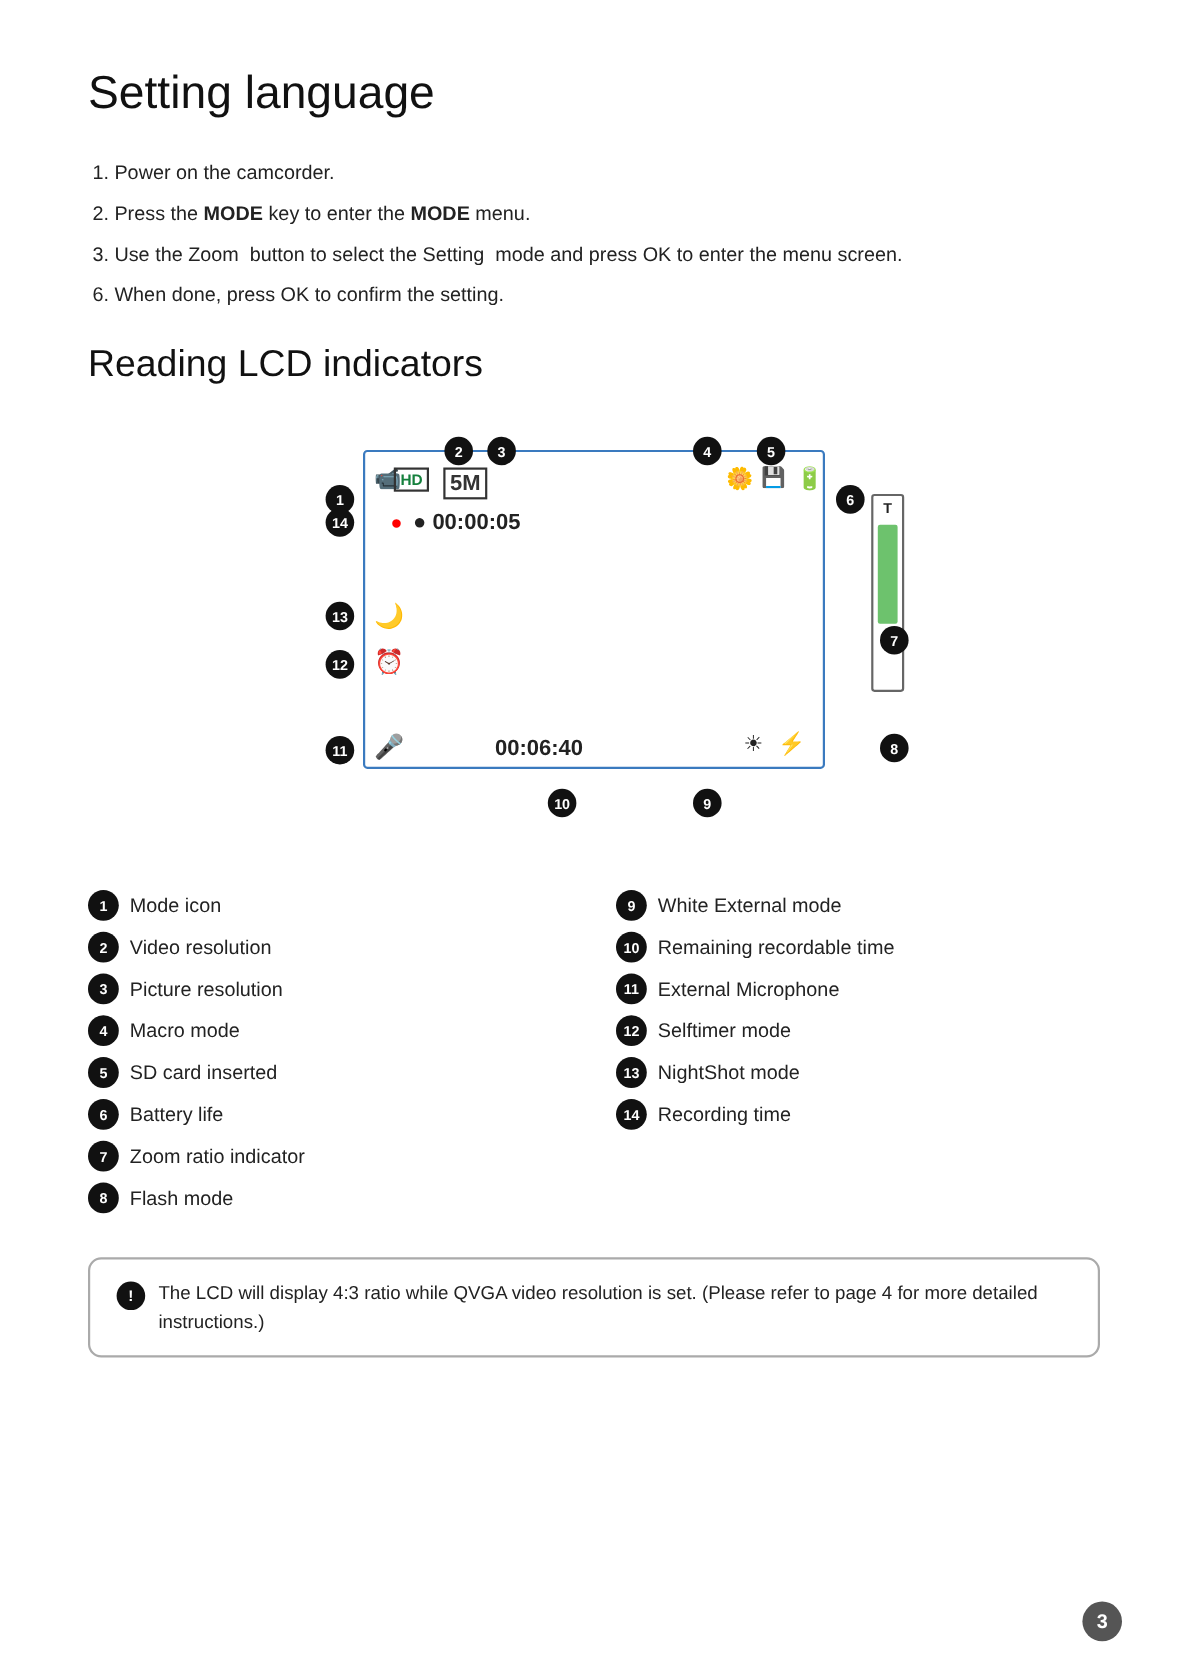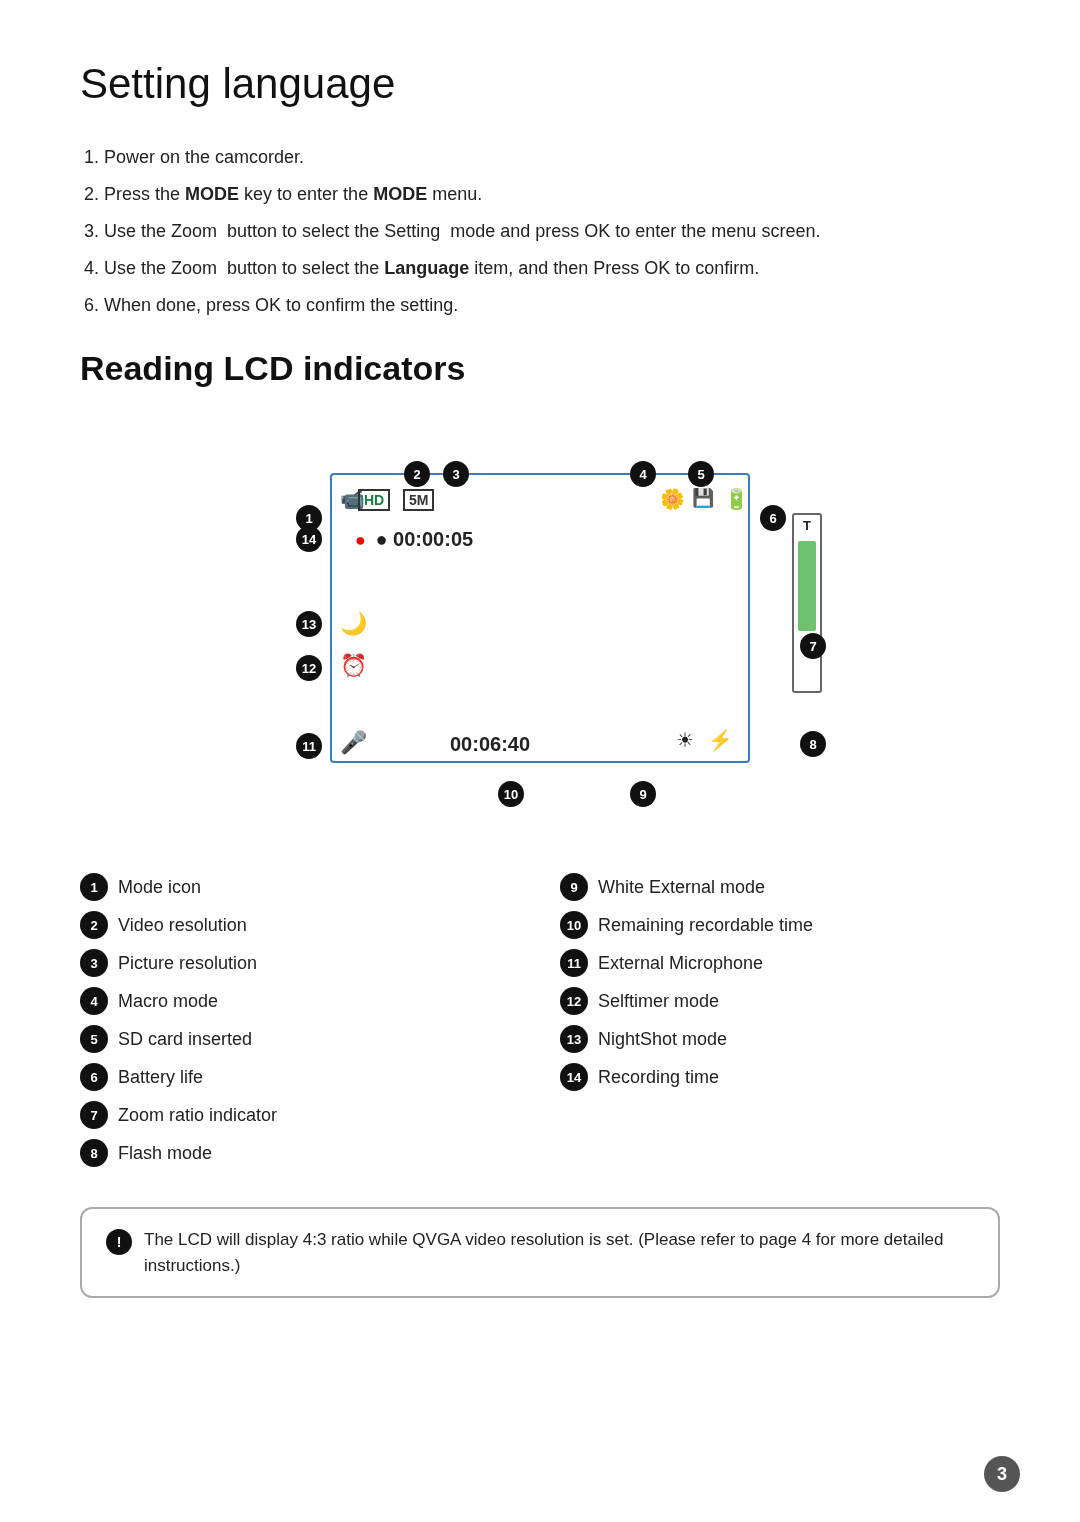--- a/index.html
+++ b/index.html
@@ -27,22 +27,22 @@
     }
     .steps-list li {
       margin-bottom: 10px;
       padding-left: 4px;
       line-height: 1.5;
       font-size: 18px;
     }
 
     h2.section-title {
       font-size: 34px;
-      font-weight: bold;
-      margin-bottom: 45px;
+      font-weight: normal;
+      margin-bottom: 18px;
       color: #111;
     }
 
     
     .lcd-diagram-wrapper {
       display: flex;
       justify-content: center;
       margin-bottom: 40px;
     }
     .lcd-diagram {
@@ -197,39 +197,38 @@
       font-size: 14px;
       font-weight: bold;
       color: #15803d;
     }
     .fivem-box {
       position: absolute;
       left: 203px;
       top: 56px;
       border: 2px solid #333;
       padding: 1px 4px;
-      font-size: 14px;
+      font-size: 20px;
       font-weight: bold;
       color: #333;
     }
     .rec-dot {
       color: red;
       font-size: 18px;
     }
   </style>
 </head>
 <body>
 
 <h1 class="page-title">Setting language</h1>
 
 <ol class="steps-list">
   <li>1. Power on the camcorder.</li>
   <li>2. Press the <strong>MODE</strong> key to enter the <strong>MODE</strong> menu.</li>
   <li>3. Use the Zoom&nbsp; button to select the Setting&nbsp; mode and press OK to enter the menu screen.</li>
-  <li>4. Use the Zoom&nbsp; button to select the <strong>Language</strong> item, and then Press OK to confirm.</li>
   <li>6. When done, press OK to confirm the setting.</li>
 </ol>
 
 <h2 class="section-title">Reading LCD indicators</h2>
 
 <div class="lcd-diagram-wrapper">
   <div class="lcd-diagram">
 
     <div class="camera-screen"></div>
 

